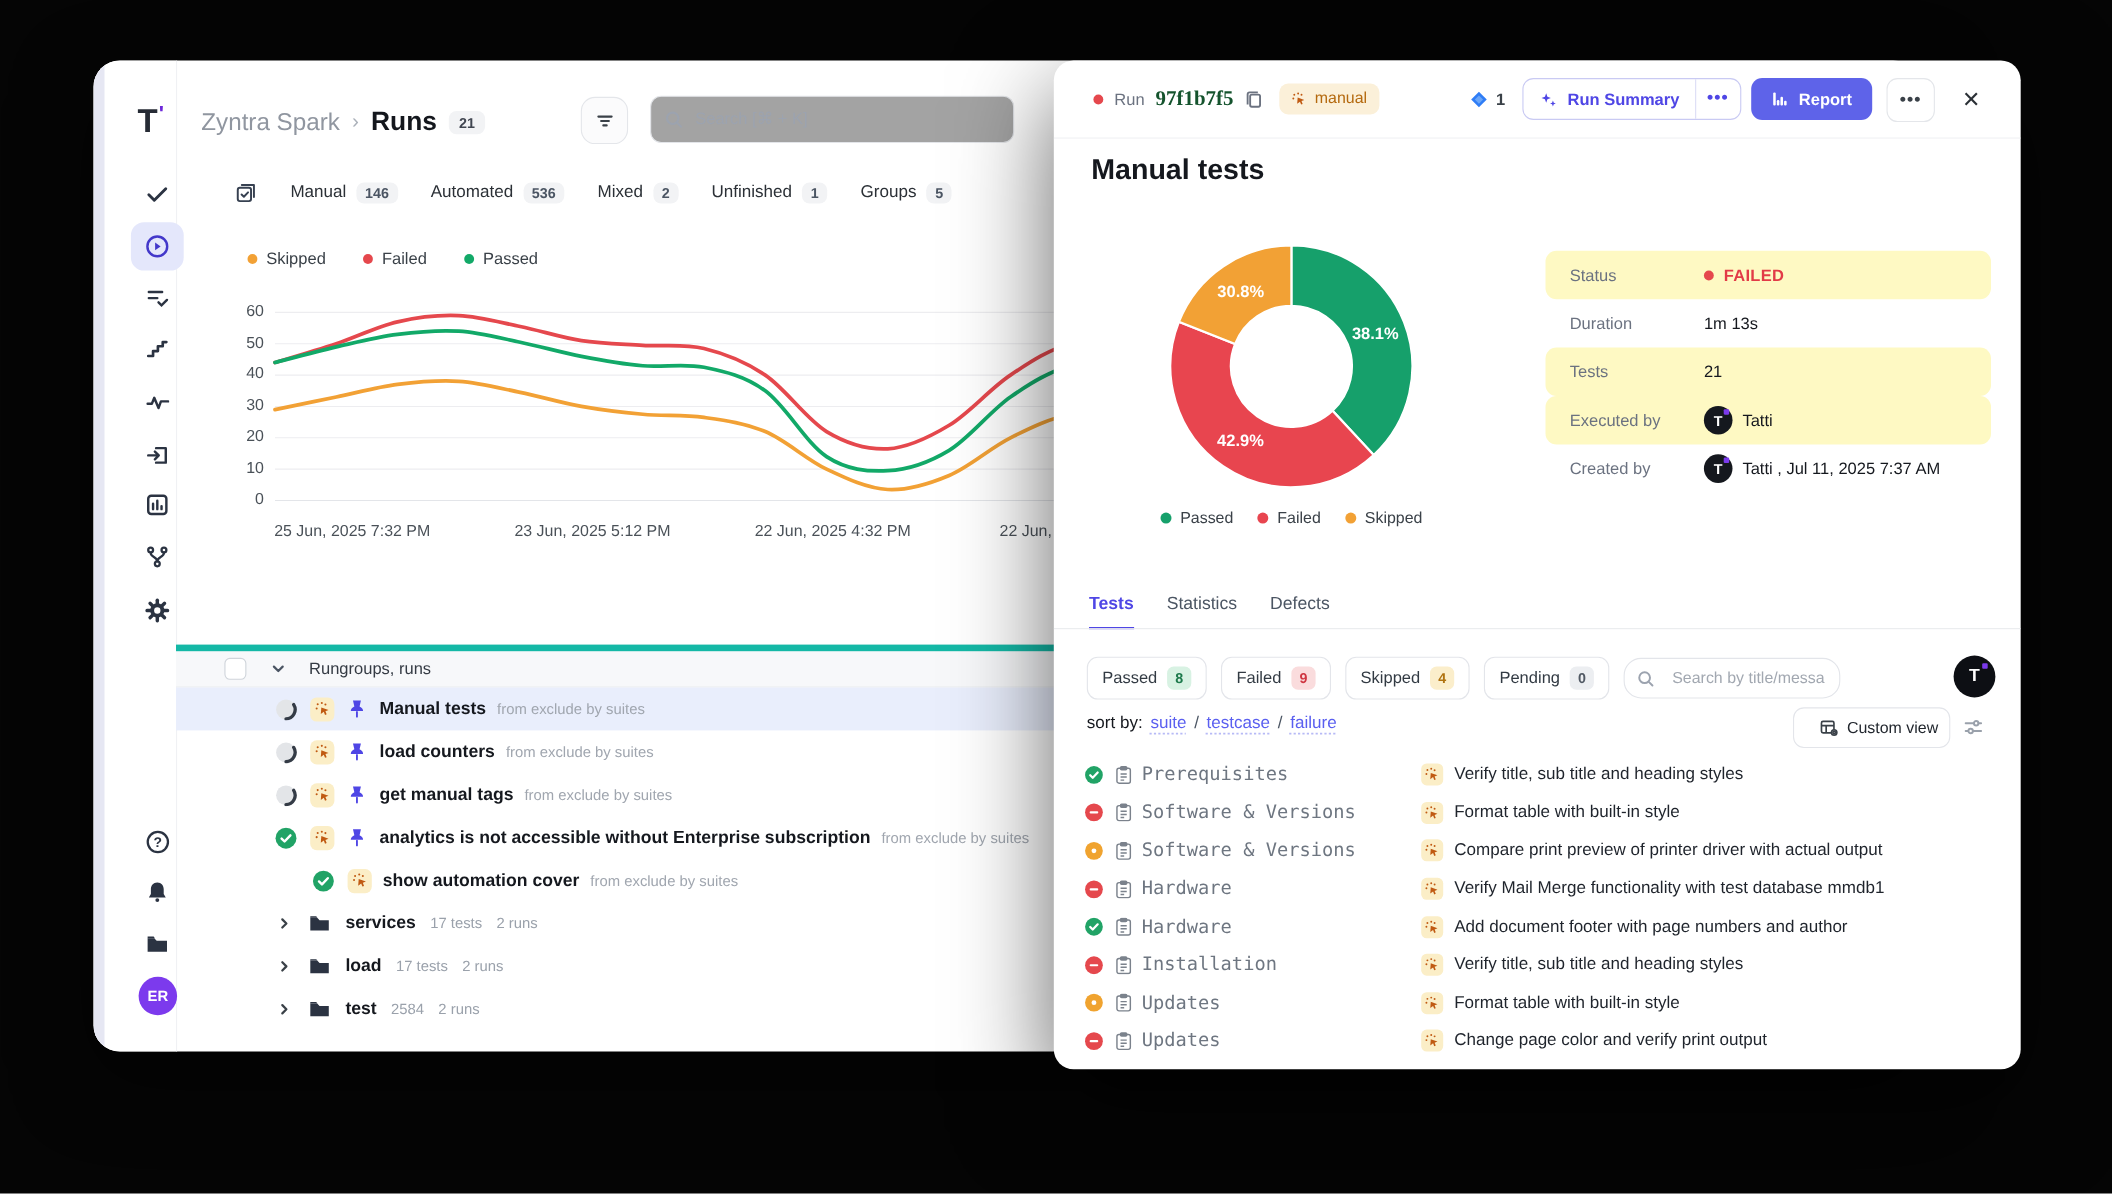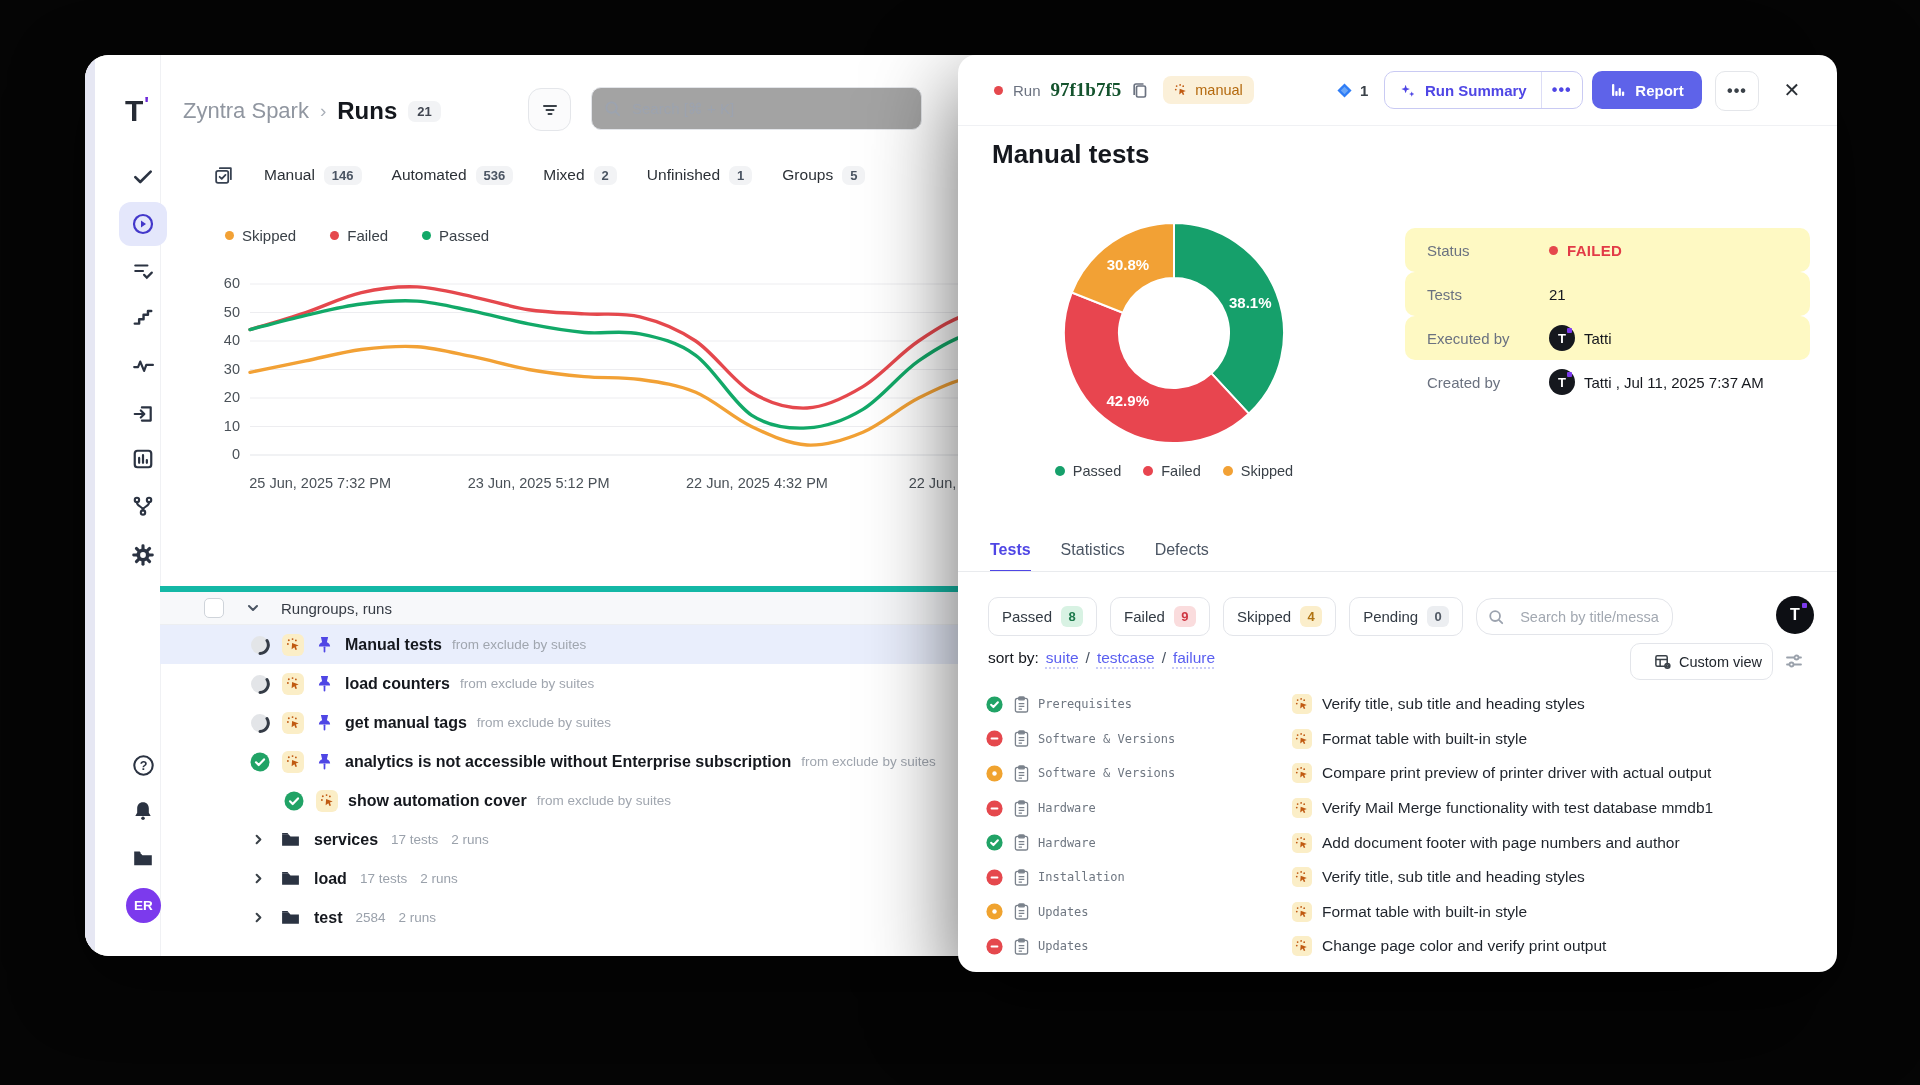--- a/index.html
+++ b/index.html
@@ -148,21 +148,21 @@
 
   .tests-list{position:absolute;left:0;right:0;top:632px;}
   .t-row{height:34.6px;display:flex;align-items:center;padding-left:28px;}
   .t-left{display:flex;align-items:center;width:306px;flex-shrink:0;}
   .t-status{width:17px;height:17px;position:relative;}
   .t-status .ic{display:none;}
   .t-status.st-passed .ic-passed{display:block;}
   .t-status.st-failed .ic-failed{display:block;}
   .t-status.st-skipped .ic-skipped{display:block;}
   .t-clip{margin-left:11px;}
-  .t-suite{margin-left:9px;font-family:"DejaVu Sans Mono",monospace;font-size:12px;color:#6e7681;white-space:nowrap;overflow:hidden;text-overflow:ellipsis;}
+  .t-suite{margin-left:9px;font-family:"DejaVu Sans Mono",monospace;font-size:17px;color:#6e7681;white-space:nowrap;overflow:hidden;text-overflow:ellipsis;}
   .t-click{width:20px;height:20px;border-radius:5px;background:#fbeec7;display:flex;align-items:center;justify-content:center;flex-shrink:0;}
   .t-title{margin-left:10px;font-size:15.5px;color:#1f242c;white-space:nowrap;}
 </style>
 </head>
 <body>
 
 <div class="main-window">
 
   <div class="sidebar">
     <div class="sb-logo"><span>T</span><span class="tick">'</span></div>
@@ -660,20 +660,24 @@
   </div>
 
   <div class="info-table">
     <div class="it-row alt">
       <span class="it-label">Status</span>
       <span class="it-value">
           <span class="dot-red"></span>
           <span class="failed-txt">FAILED</span>
         </span>
     </div>
+    <div class="it-row">
+      <span class="it-label">Duration</span>
+      <span class="it-value">1m 13s</span>
+    </div>
     <div class="it-row alt">
       <span class="it-label">Tests</span>
       <span class="it-value">21</span>
     </div>
     <div class="it-row alt">
       <span class="it-label">Executed by</span>
       <span class="it-value">
           <span class="mini-av">
             <span>T</span>
             <i></i>

